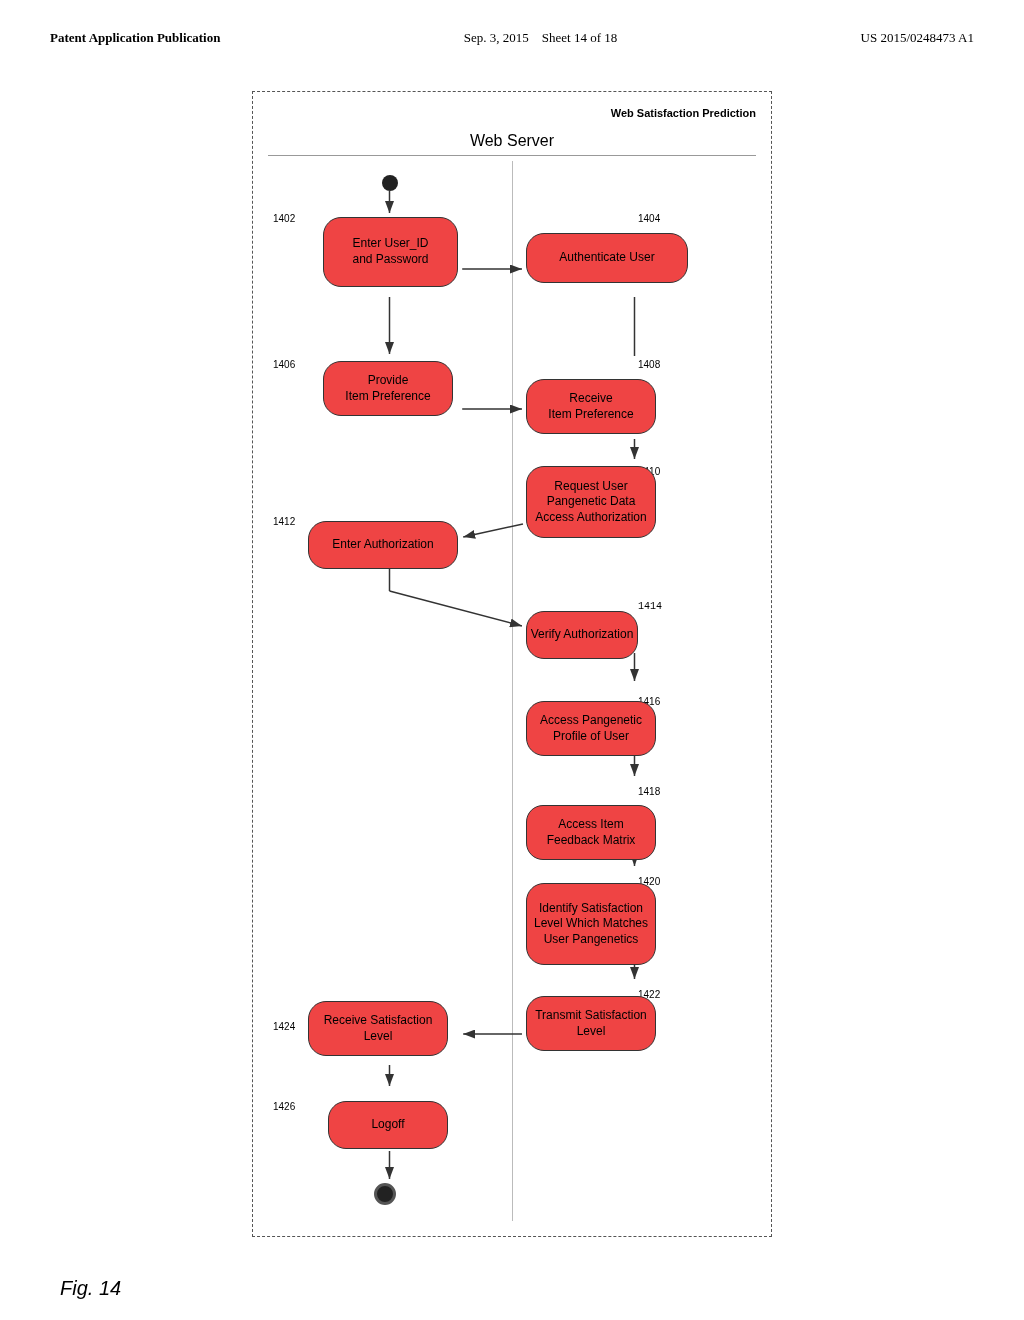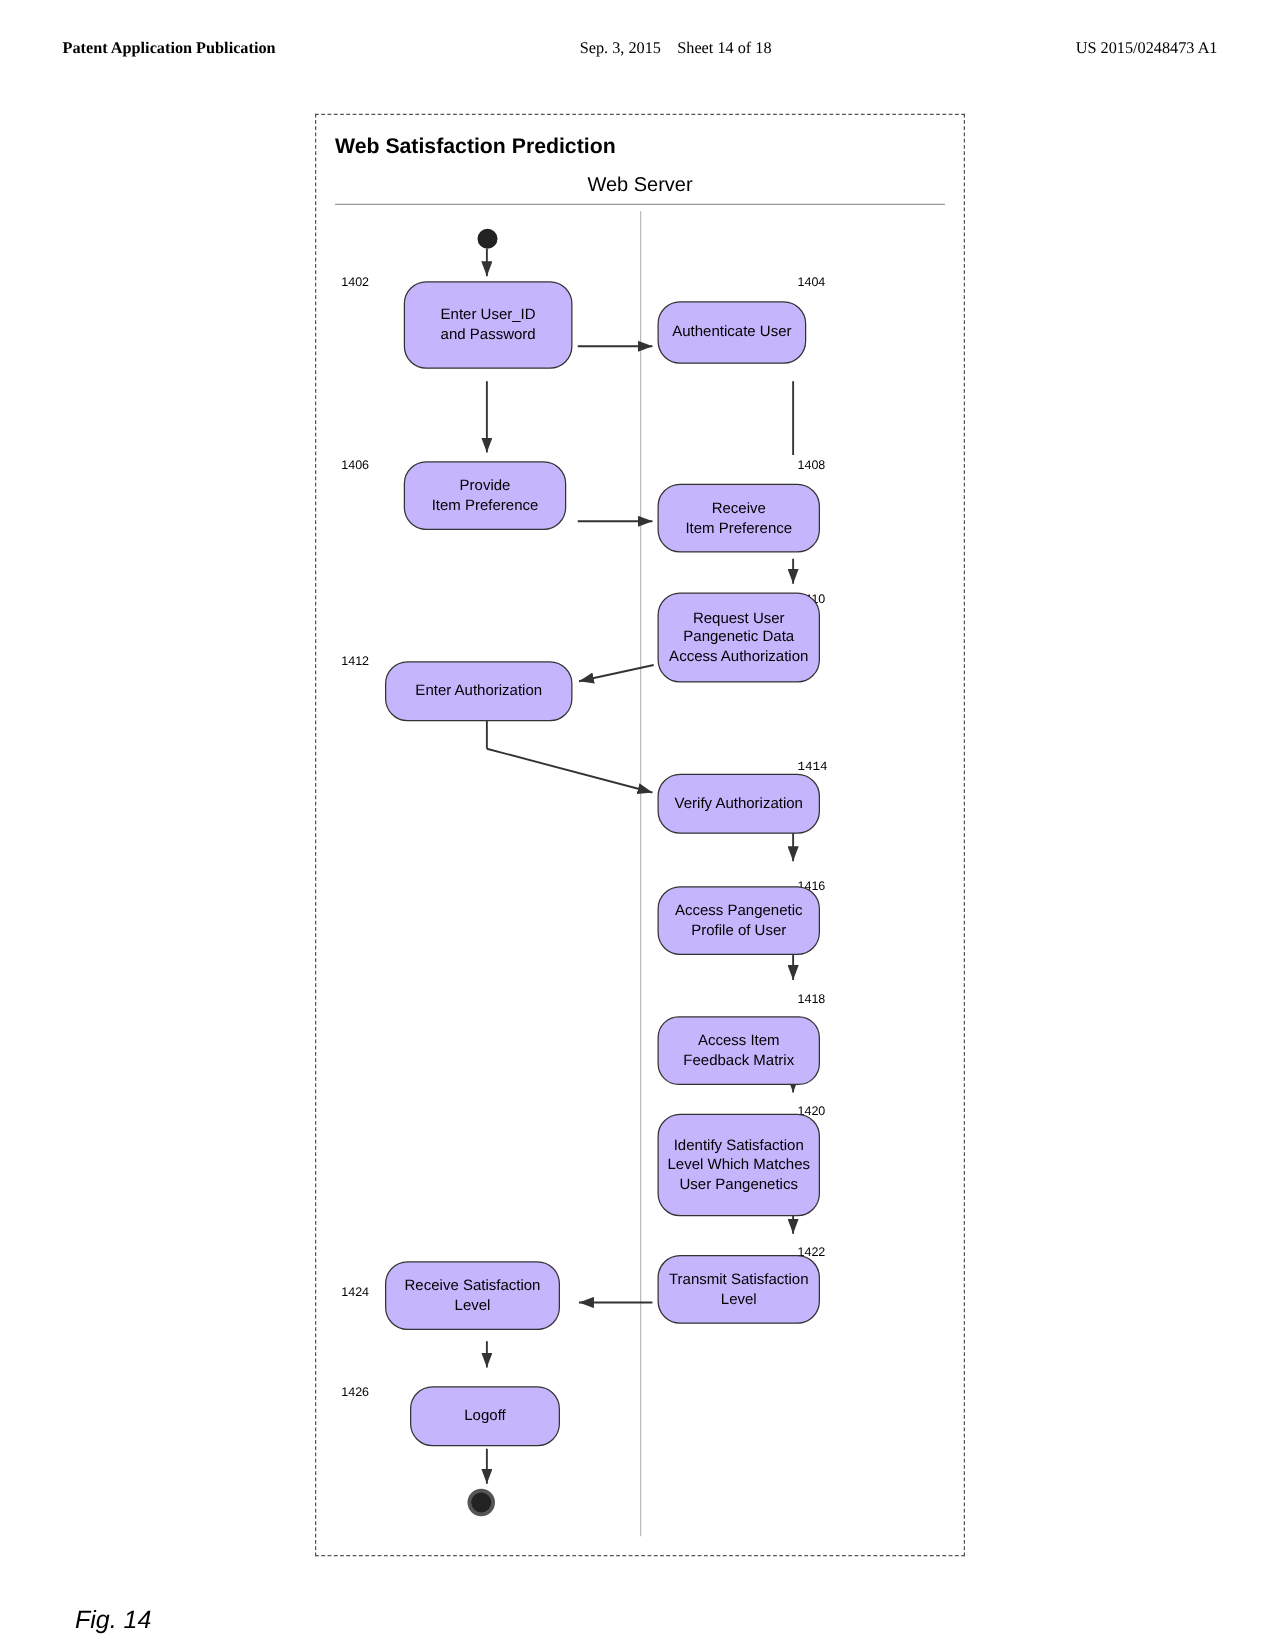--- a/index.html
+++ b/index.html
@@ -36,23 +36,23 @@
 
     .diagram-container {
       margin: 20px auto;
       width: 520px;
       border: 1px dashed #555;
       padding: 15px;
       position: relative;
     }
 
     .diagram-title {
-      font-size: 17px;
+      font-size: 11px;
       font-weight: bold;
-      text-align: left;
+      text-align: right;
       margin-bottom: 8px;
       font-family: Arial, sans-serif;
     }
 
     .swimlane-headers {
       display: flex;
       border-bottom: 1px solid #999;
       margin-bottom: 5px;
     }
 
@@ -72,21 +72,21 @@
       justify-content: center;
       text-align: center;
       font-size: 12px;
       font-family: Arial, sans-serif;
       line-height: 1.3;
     }
 
     .node-rounded {
       border: 1.5px solid #333;
       border-radius: 18px;
-      background: #c4b5fd;
+      background: #ef4444;
     }
 
     
     .diagram-svg {
       position: absolute;
       top: 0;
       left: 0;
       width: 100%;
       height: 100%;
       pointer-events: none;
@@ -168,21 +168,21 @@
       <div style="position:absolute; left:114px; top:14px; width:16px; height:16px; border-radius:50%; background:#222;"></div>
 
       <div style="position:absolute; left:5px; top:52px; font-size:10px; font-family:Arial,sans-serif;">1402</div>
 
       <div class="node node-rounded" style="left:55px; top:56px; width:135px; height:70px;">
         <span>Enter User_ID<br>and Password</span>
       </div>
 
       <div style="position:absolute; left:370px; top:52px; font-size:10px; font-family:Arial,sans-serif;">1404</div>
 
-      <div class="node node-rounded" style="left:258px; top:72px; width:119px; height:50px;text-align:center;">
+      <div class="node node-rounded" style="left:258px; top:72px; width:162px; height:50px;text-align:center;">
         <span>Authenticate User</span>
       </div>
 
       <div style="position:absolute; left:5px; top:198px; font-size:10px; font-family:Arial,sans-serif;">1406</div>
 
       <div class="node node-rounded" style="left:55px; top:200px; width:130px; height:55px;border-radius:18px;">
         <span>Provide<br>Item Preference</span>
       </div>
 
       <div style="position:absolute; left:370px; top:198px; font-size:10px; font-family:Arial,sans-serif;">1408</div>
@@ -198,21 +198,21 @@
       </div>
 
       <div style="position:absolute; left:5px; top:355px; font-size:10px; font-family:Arial,sans-serif;">1412</div>
 
       <div class="node node-rounded" style="left:40px; top:360px; width:150px; height:48px;text-align:right;">
         <span>Enter Authorization</span>
       </div>
 
       <div style="position:absolute; left:370px; top:440px; font-size:10px; font-family:Liberation Mono, monospace;">1414</div>
 
-      <div class="node node-rounded" style="left:258px; top:450px; width:130px; height:48px;text-align:right;">
+      <div class="node node-rounded" style="left:258px; top:450px; width:112px; height:48px;text-align:right;">
         <span>Verify Authorization</span>
       </div>
 
       <div style="position:absolute; left:370px; top:535px; font-size:10px; font-family:Arial,sans-serif;">1416</div>
 
       <div class="node node-rounded" style="left:258px; top:540px; width:130px; height:55px;">
         <span>Access Pangenetic<br>Profile of User</span>
       </div>
 
       <div style="position:absolute; left:370px; top:625px; font-size:10px; font-family:Arial,sans-serif;">1418</div>

